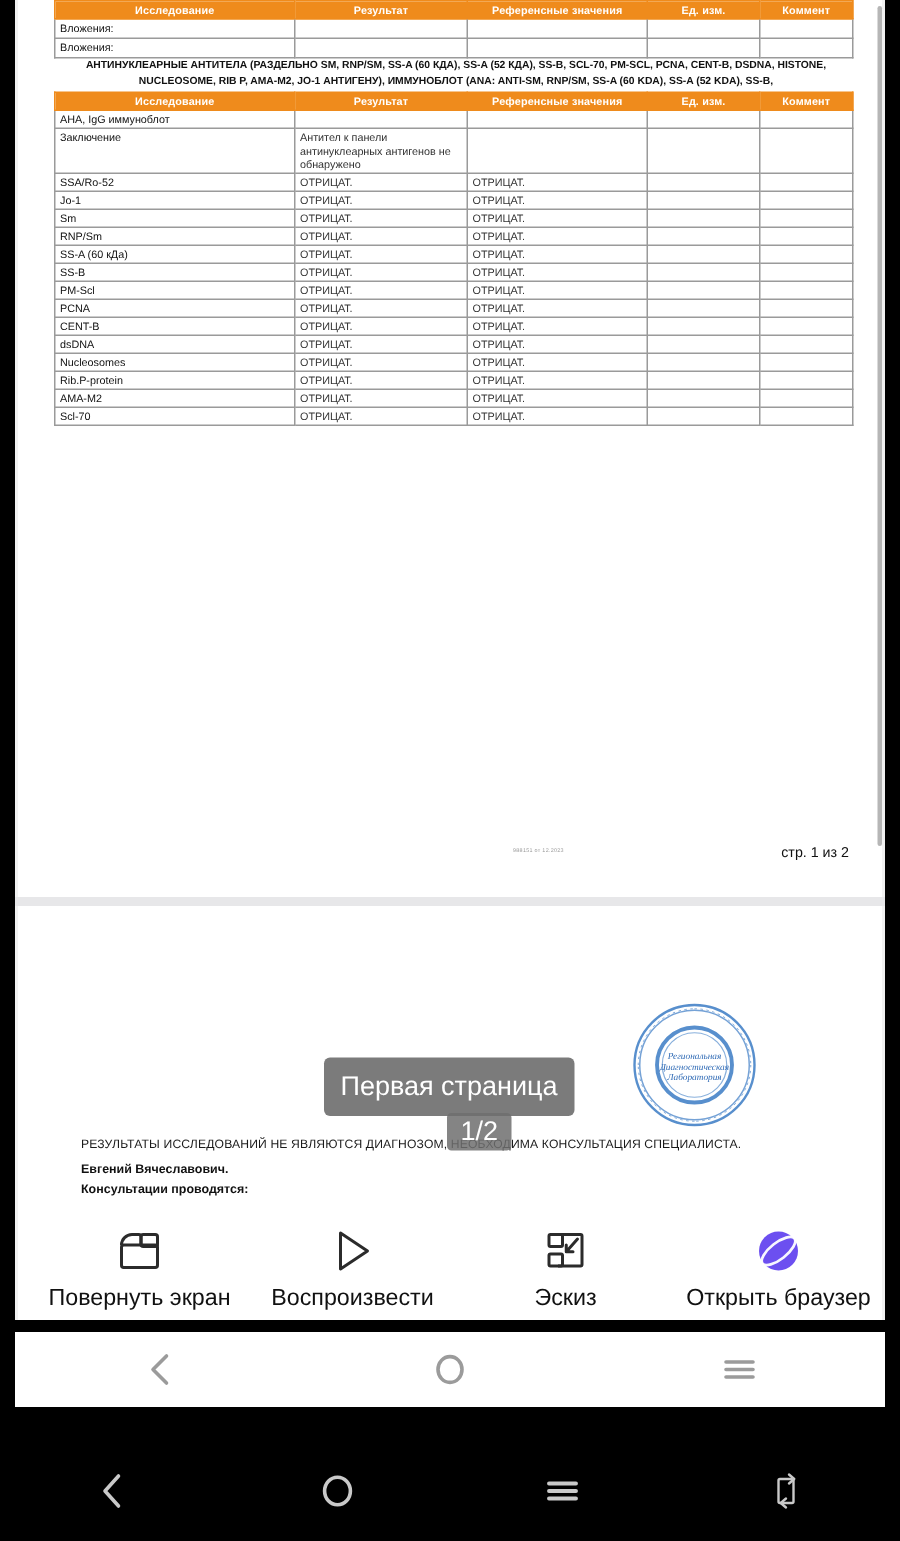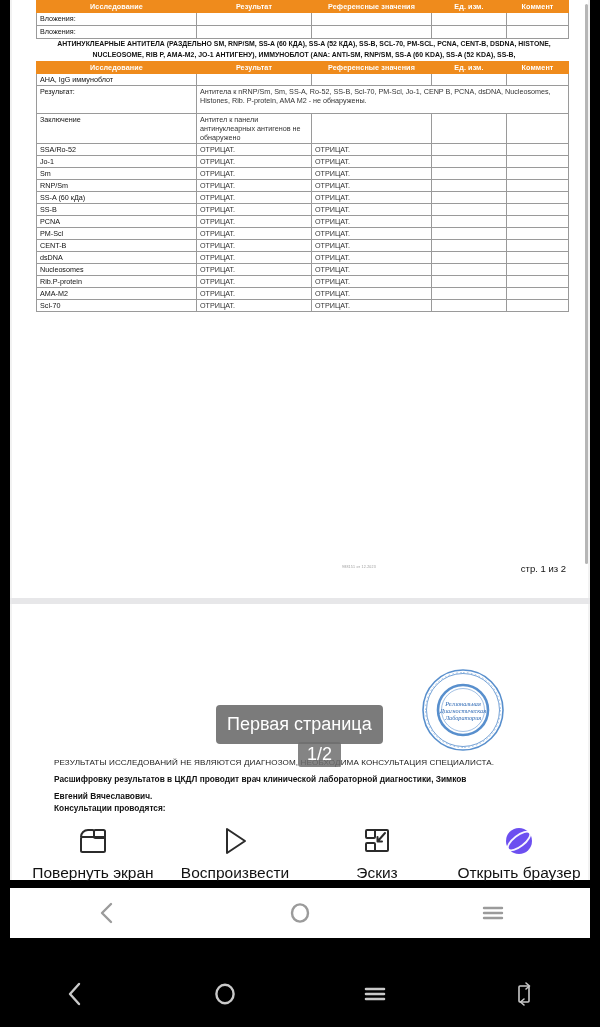--- a/index.html
+++ b/index.html
@@ -101,21 +101,21 @@
   .scrollbar-track {
     position: absolute; right: 1px; top: 0; width: 4px; height: 880px;
     background: transparent;
   }
   .scrollbar-thumb {
     position: absolute; right: 1px; top: 4px; width: 3px; height: 560px;
     background: #b6b6b6; border-radius: 2px;
   }
   .actions {
     position: absolute; left: 10px; top: 808px; width: 580px; height: 74px;
-    display: flex; align-items: flex-end; background: transparent; padding-left: 12px;
+    display: flex; align-items: center; background: transparent; padding-left: 12px;
   }
   .action {
     flex: 1 1 0; display: flex; flex-direction: column;
     align-items: center; justify-content: center; gap: 5px;
   }
   .action .ico { height: 36px; display: flex; align-items: center; }
   .action .lbl {
     font-size: 15.5px; color: #111; white-space: nowrap;
   }
 
@@ -200,24 +200,20 @@
         </thead>
         <tbody id="main-tbody">
             <tr>
               <td class="name">AHA, IgG иммуноблот</td>
               <td class="res"></td>
               <td class="res"></td>
               <td></td>
               <td></td>
             </tr>
             <tr>
-              <td class="name tall1">Результат:</td>
-              <td class="res tall1" colspan="4">Антитела к nRNP/Sm, Sm, SS-A, Ro-52, SS-B, Scl-70, PM-Scl, Jo-1, CENP B, PCNA, dsDNA, Nucleosomes, Histones, Rib. P-protein, AMA M2 - не обнаружены.</td>
-            </tr>
-            <tr>
               <td class="name tall2">Заключение</td>
               <td class="res tall2">Антител к панели антинуклеарных антигенов не обнаружено</td>
               <td class="res tall2"></td>
               <td class="tall2"></td>
               <td class="tall2"></td>
             </tr>
             <tr>
               <td class="name">SSA/Ro-52</td>
               <td class="res">ОТРИЦАТ.</td>
               <td class="res">ОТРИЦАТ.</td>
@@ -253,28 +249,28 @@
               <td></td>
             </tr>
             <tr>
               <td class="name">SS-B</td>
               <td class="res">ОТРИЦАТ.</td>
               <td class="res">ОТРИЦАТ.</td>
               <td></td>
               <td></td>
             </tr>
             <tr>
+              <td class="name">PM-Scl</td>
+              <td class="res">ОТРИЦАТ.</td>
+              <td class="res">ОТРИЦАТ.</td>
+              <td></td>
+              <td></td>
+            </tr>
+            <tr>
               <td class="name">PCNA</td>
-              <td class="res">ОТРИЦАТ.</td>
-              <td class="res">ОТРИЦАТ.</td>
-              <td></td>
-              <td></td>
-            </tr>
-            <tr>
-              <td class="name">PM-Scl</td>
               <td class="res">ОТРИЦАТ.</td>
               <td class="res">ОТРИЦАТ.</td>
               <td></td>
               <td></td>
             </tr>
             <tr>
               <td class="name">CENT-B</td>
               <td class="res">ОТРИЦАТ.</td>
               <td class="res">ОТРИЦАТ.</td>
               <td></td>
@@ -339,21 +335,20 @@
           <path d="M80.5 43 A37.5 37.5 0 0 1 43 80.5" fill="none" stroke="#3b7bc4" stroke-width=".6" stroke-dasharray="1.6 2.4"></path>
         </g>
         <text x="43" y="39" text-anchor="middle" font-family="Liberation Serif, serif" font-size="6.2" fill="#2f6ab5" font-style="italic">Региональная</text>
         <text x="43" y="46" text-anchor="middle" font-family="Liberation Serif, serif" font-size="6.2" fill="#2f6ab5" font-style="italic">Диагностическая</text>
         <text x="43" y="53" text-anchor="middle" font-family="Liberation Serif, serif" font-size="6.2" fill="#2f6ab5" font-style="italic">Лаборатория</text>
       </svg>
     </div>
 
     <div class="disclaim">
       <div class="l1">РЕЗУЛЬТАТЫ ИССЛЕДОВАНИЙ НЕ ЯВЛЯЮТСЯ ДИАГНОЗОМ, НЕОБХОДИМА КОНСУЛЬТАЦИЯ СПЕЦИАЛИСТА.</div>
-      <div class="l2">Расшифровку результатов в ЦКДЛ проводит врач клинической лабораторной диагностики, Зимков</div>
       <div class="l2" style="margin-top:4px">Евгений Вячеславович.</div>
       <div class="l2" style="margin-top:0">Консультации проводятся:</div>
     </div>
 
     <div class="tooltip">Первая страница</div>
     <div class="page-badge">1/2</div>
 
     <div class="scrollbar-track">
       <div class="scrollbar-thumb"></div>
     </div>

